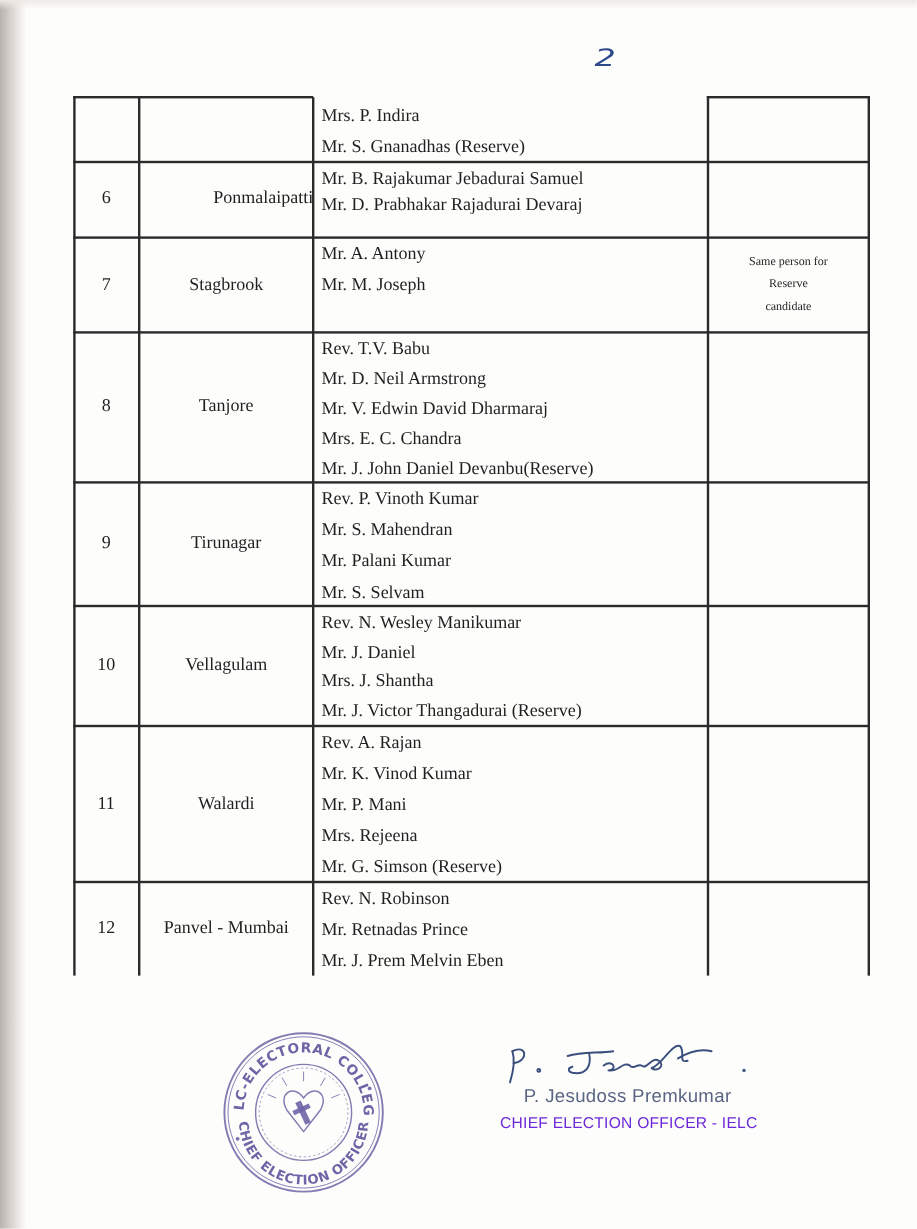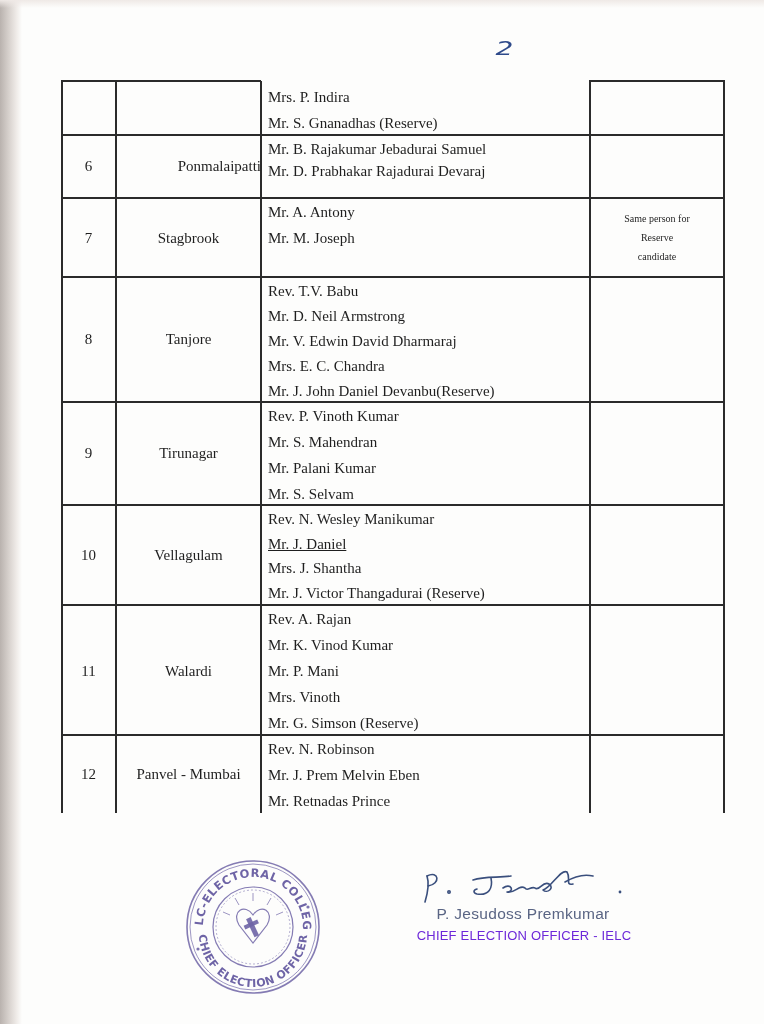--- a/index.html
+++ b/index.html
@@ -169,41 +169,41 @@
     <span class="name-line">Rev. P. Vinoth Kumar</span>
     <span class="name-line">Mr. S. Mahendran</span>
     <span class="name-line">Mr. Palani Kumar</span>
     <span class="name-line">Mr. S. Selvam</span>
   </div>
 
   <div class="sno" style="top:555px;">10</div>
   <div class="place" style="top:555px;">Vellagulam</div>
   <div class="names" style="top:506px;">
     <span class="name-line" style="height:24.5px;">Rev. N. Wesley Manikumar</span>
-    <span class="name-line" style="height:24.5px;text-decoration:underline;">Mr. J. Daniel</span>
+    <span class="name-line" style="height:24.5px;">Mr. J. Daniel</span>
     <span class="name-line" style="height:24.5px;">Mrs. J. Shantha</span>
     <span class="name-line" style="height:24.5px;">Mr. J. Victor Thangadurai (Reserve)</span>
   </div>
 
   <div class="sno" style="top:671px;">11</div>
   <div class="place" style="top:671px;">Walardi</div>
   <div class="names" style="top:606px;">
     <span class="name-line">Rev. A. Rajan</span>
     <span class="name-line">Mr. K. Vinod Kumar</span>
     <span class="name-line">Mr. P. Mani</span>
-    <span class="name-line">Mrs. Vinoth</span>
+    <span class="name-line">Mrs. Rejeena</span>
     <span class="name-line">Mr. G. Simson (Reserve)</span>
   </div>
 
   <div class="sno" style="top:774px;">12</div>
   <div class="place" style="top:774px;">Panvel - Mumbai</div>
   <div class="names" style="top:736px;">
     <span class="name-line">Rev. N. Robinson</span>
+    <span class="name-line">Mr. Retnadas Prince</span>
     <span class="name-line">Mr. J. Prem Melvin Eben</span>
-    <span class="name-line">Mr. Retnadas Prince</span>
   </div>
 </div>
 
 <svg class="seal" viewBox="0 0 140 140">
   <defs>
     <path id="sealTopArc" d="M 20 70 A 50 50 0 0 1 120 70"></path>
     <path id="sealBottomArc" d="M 16 76 A 54 54 0 0 0 124 76"></path>
   </defs>
   <g fill="none" stroke="#6e64a6" stroke-opacity="0.85">
     <circle cx="70" cy="70" r="66" stroke-width="1.6"></circle>

